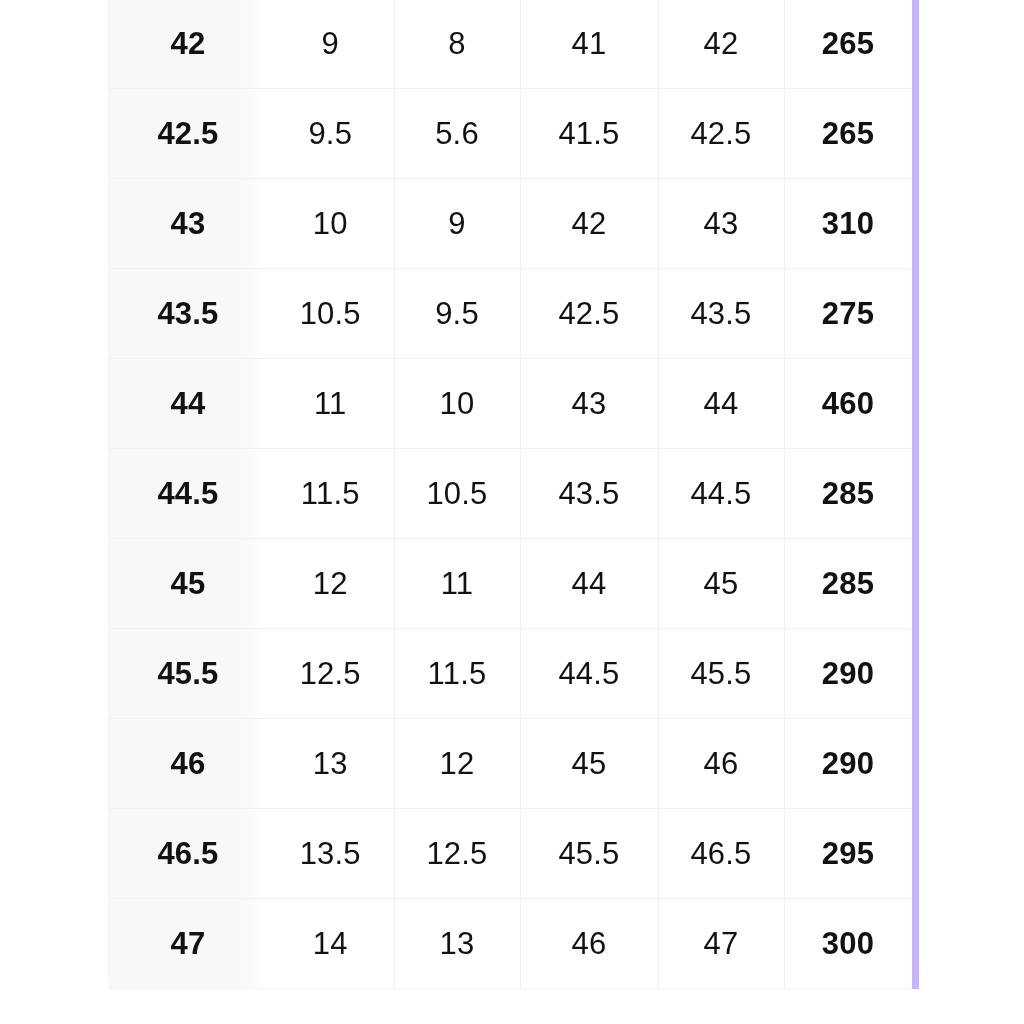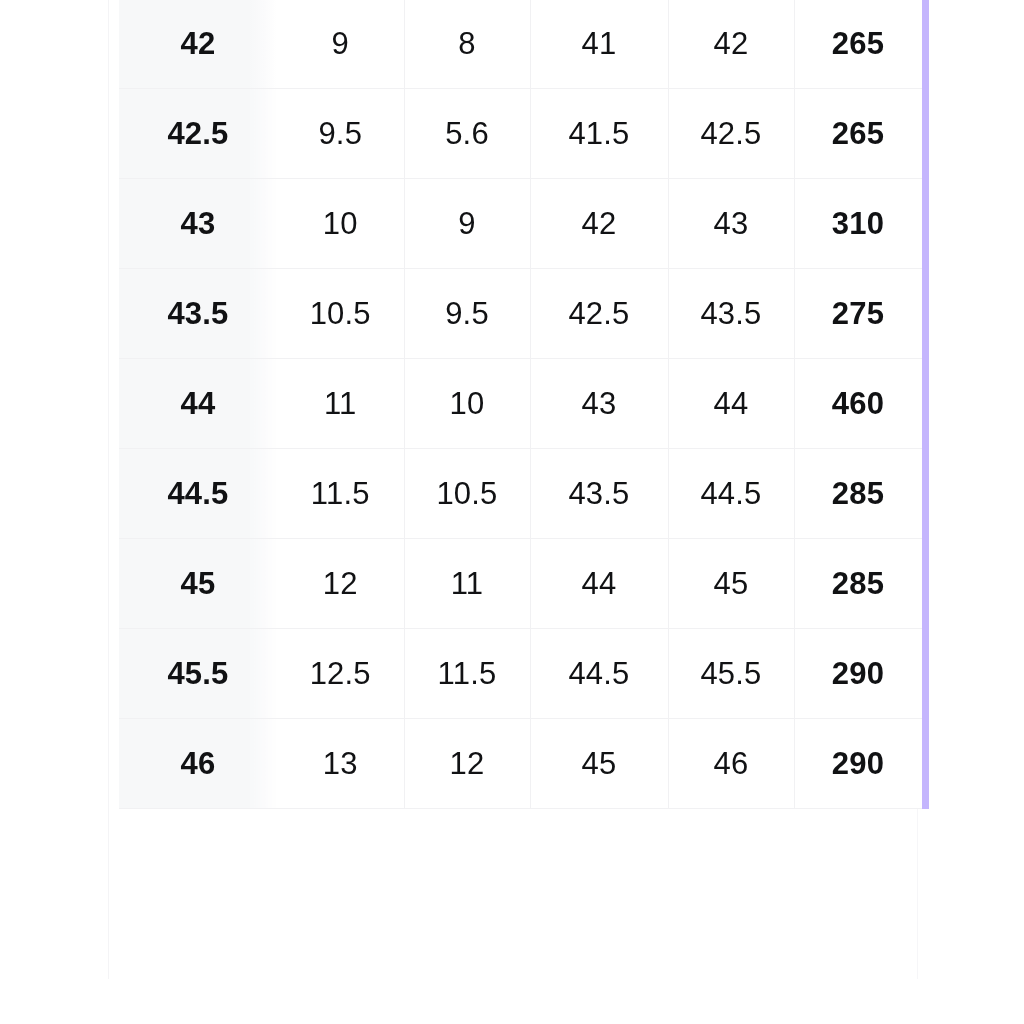--- a/index.html
+++ b/index.html
@@ -19,21 +19,21 @@
   #page {
     position: relative;
     width: 1024px;
     height: 1024px;
     background: #ffffff;
   }
 
   
   #size-table {
     position: absolute;
-    left: 119px;
+    left: 109px;
     top: -1px;
     width: 806px;
     border-collapse: collapse;
     table-layout: fixed;
     background: #ffffff;
   }
 
   #size-table col.c0 { width: 158px; }
   #size-table col.c1 { width: 127px; }
   #size-table col.c2 { width: 126px; }
@@ -174,16 +174,32 @@
           <td class="last-col">290</td>
         </tr>
         <tr>
           <td class="key-col">46</td>
           <td>13</td>
           <td>12</td>
           <td>45</td>
           <td>46</td>
           <td class="last-col">290</td>
         </tr>
+        <tr>
+          <td class="key-col">46.5</td>
+          <td>13.5</td>
+          <td>12.5</td>
+          <td>45.5</td>
+          <td>46.5</td>
+          <td class="last-col">295</td>
+        </tr>
+        <tr class="last-row">
+          <td class="key-col">47</td>
+          <td>14</td>
+          <td>13</td>
+          <td>46</td>
+          <td>47</td>
+          <td class="last-col">300</td>
+        </tr>
       </tbody>
   </table>
 
 </div>
 
 </body></html>

